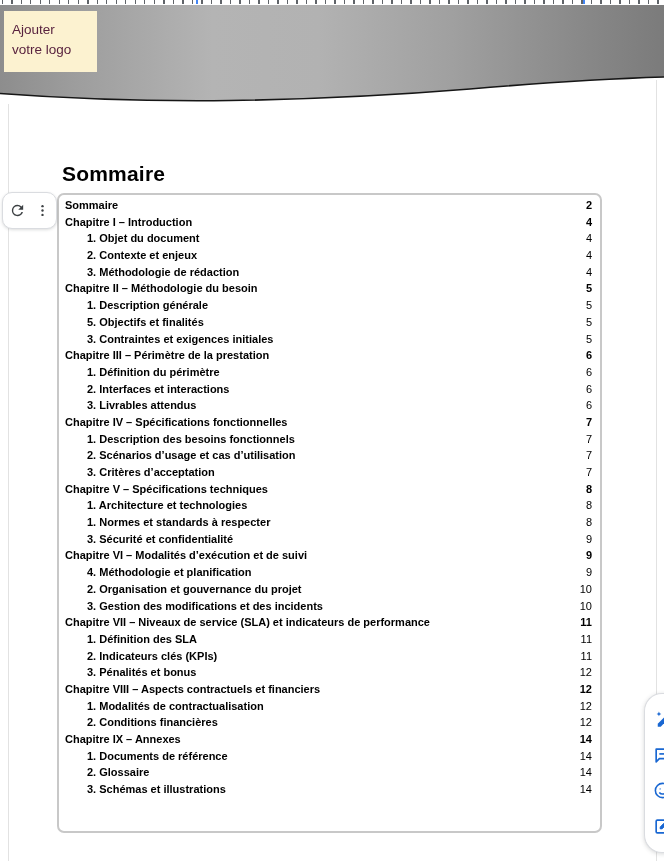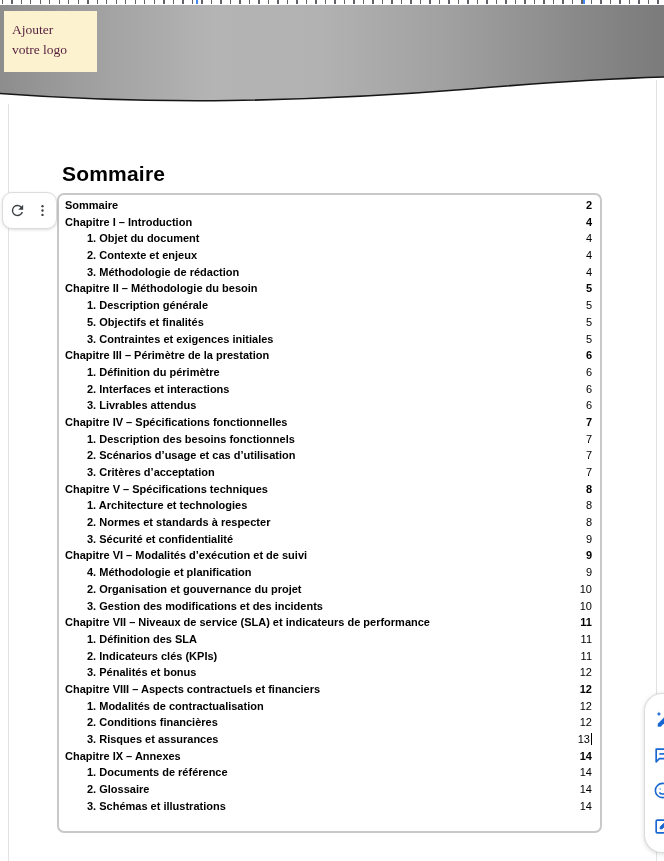--- a/index.html
+++ b/index.html
@@ -19,21 +19,21 @@
     position:absolute; top:0; left:2px; right:0; height:4px;
     background:repeating-linear-gradient(to right,#5f6368 0,#5f6368 1px,transparent 1px,transparent 9.5px);
   }
   .ruler .blue-tick { position:absolute; top:0; width:2px; height:4px; background:#4285f4; }
   
   .header-wave { position:absolute; top:0; left:0; z-index:1; }
   
   .logo-box {
     position:absolute; left:4px; top:11px; width:93px; height:61px;
     background:#fcf2d0; z-index:2; padding:9px 6px 0 8px;
-    font-size:13.5px; line-height:20px; color:#59233f;font-family:Liberation Serif, serif;
+    font-size:13.5px; line-height:20px; color:#59233f;
   }
   
   .page-edge { position:absolute; width:1px; background:#e2e2e2; z-index:0; }
   .page-edge.left  { left:8px;  top:104px; bottom:0; }
   .page-edge.right { left:656px; top:80px; bottom:0; }
   
   .doc-title {
     position:absolute; left:62px; top:162px;
     font-size:21px; font-weight:bold; color:#000; letter-spacing:0.2px;
   }
@@ -211,21 +211,21 @@
     </div>
         <div class="toc-row top bold">
       <span class="lbl">Chapitre V – Spécifications techniques</span>
       <span class="pg">8</span>
     </div>
         <div class="toc-row sub">
       <span class="lbl">1. Architecture et technologies</span>
       <span class="pg">8</span>
     </div>
         <div class="toc-row sub">
-      <span class="lbl">2. Normes et standards à respecter</span>
+      <span class="lbl">1. Normes et standards à respecter</span>
       <span class="pg">8</span>
     </div>
         <div class="toc-row sub">
       <span class="lbl">3. Sécurité et confidentialité</span>
       <span class="pg">9</span>
     </div>
         <div class="toc-row top bold">
       <span class="lbl">Chapitre VI – Modalités d’exécution et de suivi</span>
       <span class="pg">9</span>
     </div>
@@ -261,24 +261,20 @@
       <span class="lbl">Chapitre VIII – Aspects contractuels et financiers</span>
       <span class="pg">12</span>
     </div>
         <div class="toc-row sub">
       <span class="lbl">1. Modalités de contractualisation</span>
       <span class="pg">12</span>
     </div>
         <div class="toc-row sub">
       <span class="lbl">2. Conditions financières</span>
       <span class="pg">12</span>
-    </div>
-        <div class="toc-row sub">
-      <span class="lbl">3. Risques et assurances</span>
-      <span class="pg">13<span class="caret"></span></span>
     </div>
         <div class="toc-row top bold">
       <span class="lbl">Chapitre IX – Annexes</span>
       <span class="pg">14</span>
     </div>
         <div class="toc-row sub">
       <span class="lbl">1. Documents de référence</span>
       <span class="pg">14</span>
     </div>
         <div class="toc-row sub">

